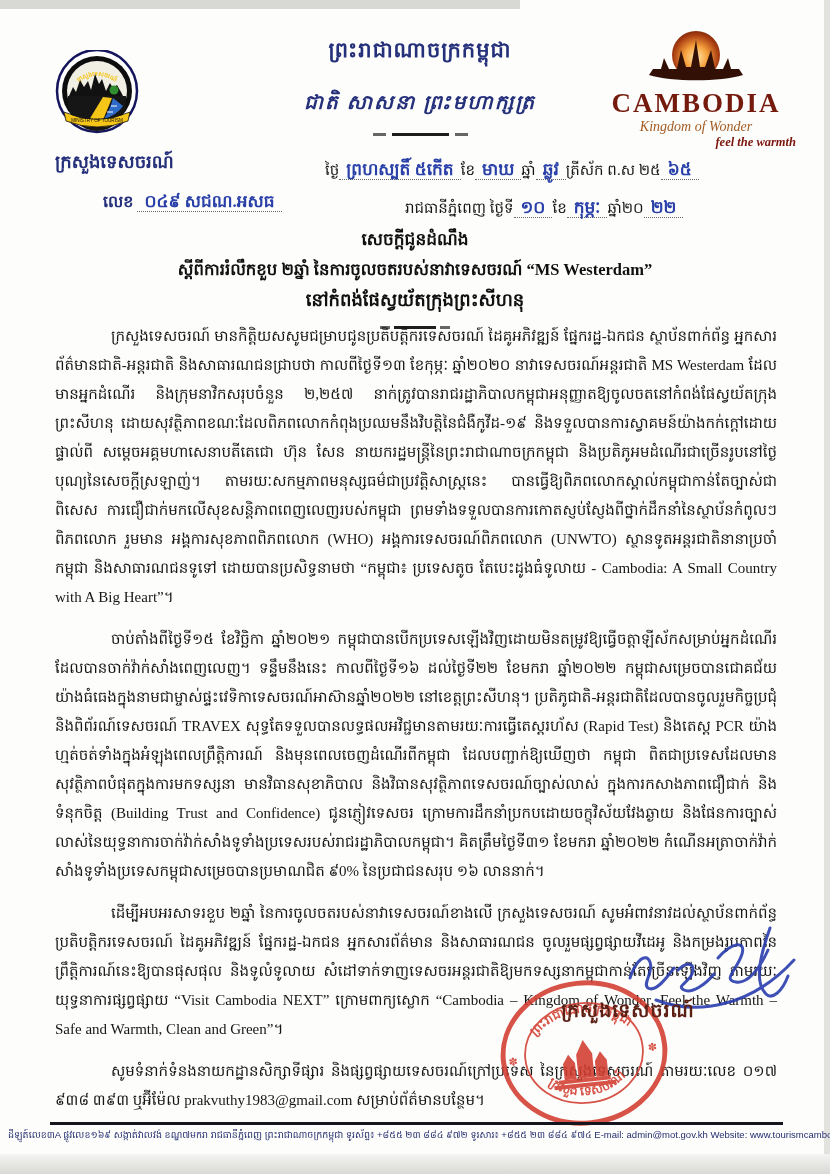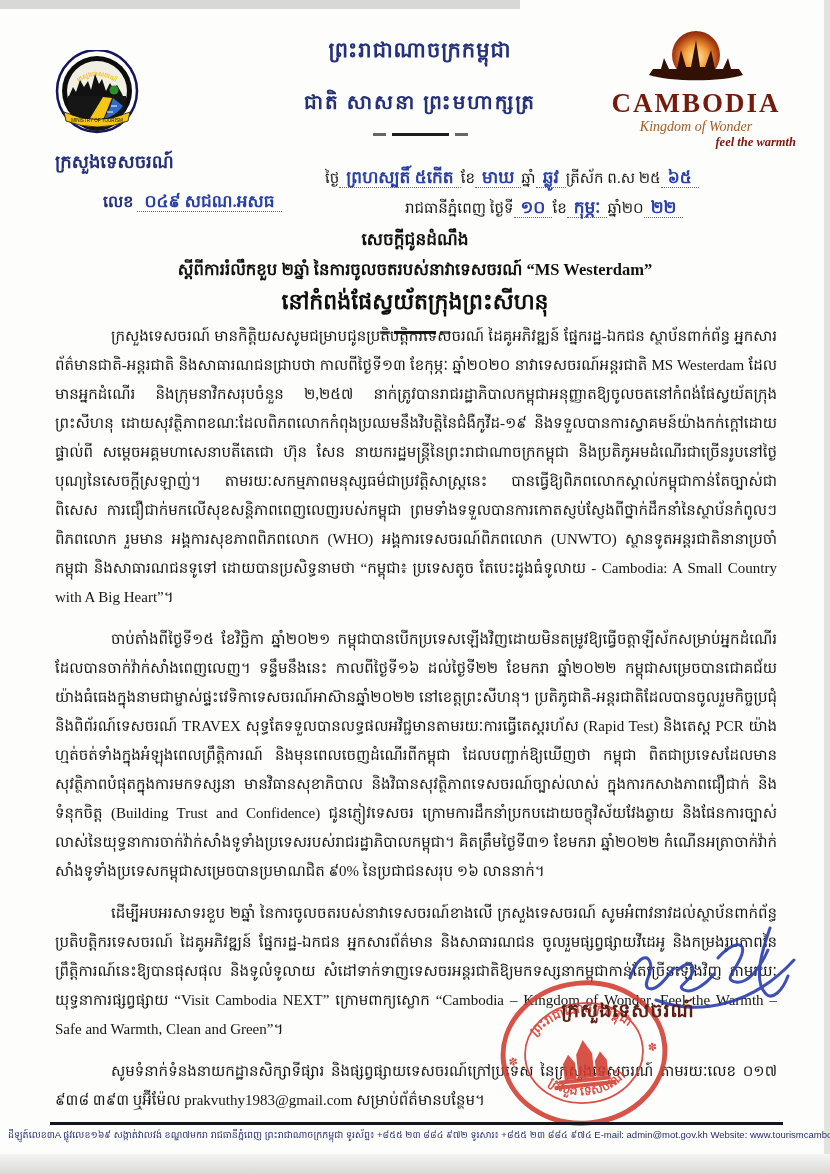--- a/index.html
+++ b/index.html
@@ -5,43 +5,43 @@
   html,body{margin:0;padding:0;background:#888;}
   .page{position:relative;width:830px;height:1174px;margin:0 auto;background:#fdfdfc;
         font-family:"Liberation Serif","DejaVu Serif",serif;color:#161616;overflow:hidden;}
   .scan-top{position:absolute;left:0;top:0;width:520px;height:9px;background:#d8d8d5;}
   .scan-right{position:absolute;right:0;top:0;width:6px;height:100%;background:#e2e2df;}
   .scan-bottom{position:absolute;left:0;bottom:0;width:100%;height:20px;background:linear-gradient(#f4f4f2,#d9d9d6);}
 
   
   .kingdom{position:absolute;left:245px;top:36px;width:350px;text-align:center;color:#25307b;}
   .kingdom .l1{font-size:21px;font-weight:bold;letter-spacing:1px;}
-  .kingdom .l2{font-size:20px;font-weight:bold;margin-top:22px;letter-spacing:2px;}
+  .kingdom .l2{font-size:20px;font-weight:bold;margin-top:22px;letter-spacing:2px;font-style:italic;}
   .hr-squiggle{width:95px;height:3px;margin:14px auto 0;
       background:linear-gradient(90deg,#666 0 14%,transparent 14% 20%,#1e1e1e 20% 80%,transparent 80% 86%,#666 86% 100%);}
   .mot-badge{position:absolute;left:55px;top:50px;width:84px;height:86px;}
   .kow{position:absolute;left:596px;top:28px;width:200px;text-align:center;}
   .kow-name{font-size:27px;font-weight:bold;color:#741b0e;letter-spacing:2px;line-height:1;}
   .kow-tag1{font-size:14px;font-style:italic;color:#a35b22;margin-top:2px;}
   .kow-tag2{font-size:12.5px;font-style:italic;color:#7c150c;font-weight:bold;text-align:right;}
 
   .ministry-name{position:absolute;left:55px;top:150px;font-size:18px;font-weight:bold;color:#25307b;}
   .ref-line{position:absolute;left:55px;top:190px;font-size:16px;color:#25307b;font-weight:bold;margin-left:48px;}
   .hw{color:#2940a8;font-weight:600;border-bottom:1px dotted #666;padding:0 7px;}
   .ref-line .hw{font-size:17px;}
 
-  .dateline1{position:absolute;left:325px;top:166px;width:495px;font-size:15px;}
+  .dateline1{position:absolute;left:325px;top:158px;width:495px;font-size:15px;}
   .dateline2{position:absolute;left:405px;top:196px;width:415px;font-size:15px;}
   .dateline1 .hw,.dateline2 .hw{font-size:17px;}
 
   
   .title-block{position:absolute;left:0;top:228px;width:830px;text-align:center;font-weight:bold;color:#101010;}
   .title-block .t1{font-size:17px;}
   .title-block .t2{font-size:16.5px;margin-top:6px;}
-  .title-block .t3{font-size:22px;margin-top:5px;font-family:Liberation Serif, serif;}
+  .title-block .t3{font-size:18px;margin-top:5px;font-family:Liberation Serif, serif;}
   .title-block .hr-squiggle{width:70px;margin-top:11px;}
 
   
   .body-text{position:absolute;left:55px;top:322px;width:722px;}
   .body-text p{margin:0 0 13px;font-size:15px;line-height:29px;text-align:justify;text-indent:56px;}
   .body-text .b{font-weight:normal;}
 
   
   .signature{position:absolute;left:618px;top:920px;width:200px;height:130px;}
   .stamp{position:absolute;left:498px;top:978px;width:172px;height:150px;transform:rotate(-6deg);opacity:.88;}

